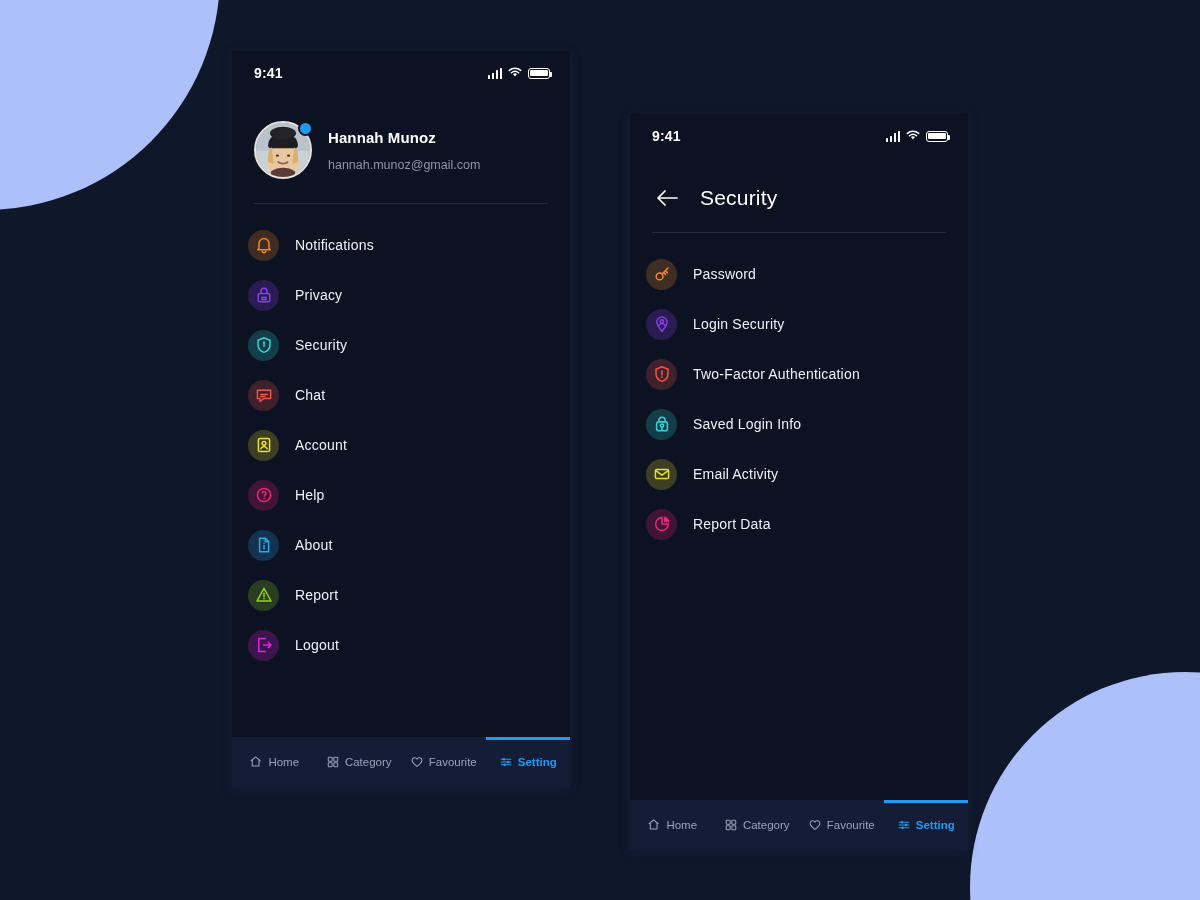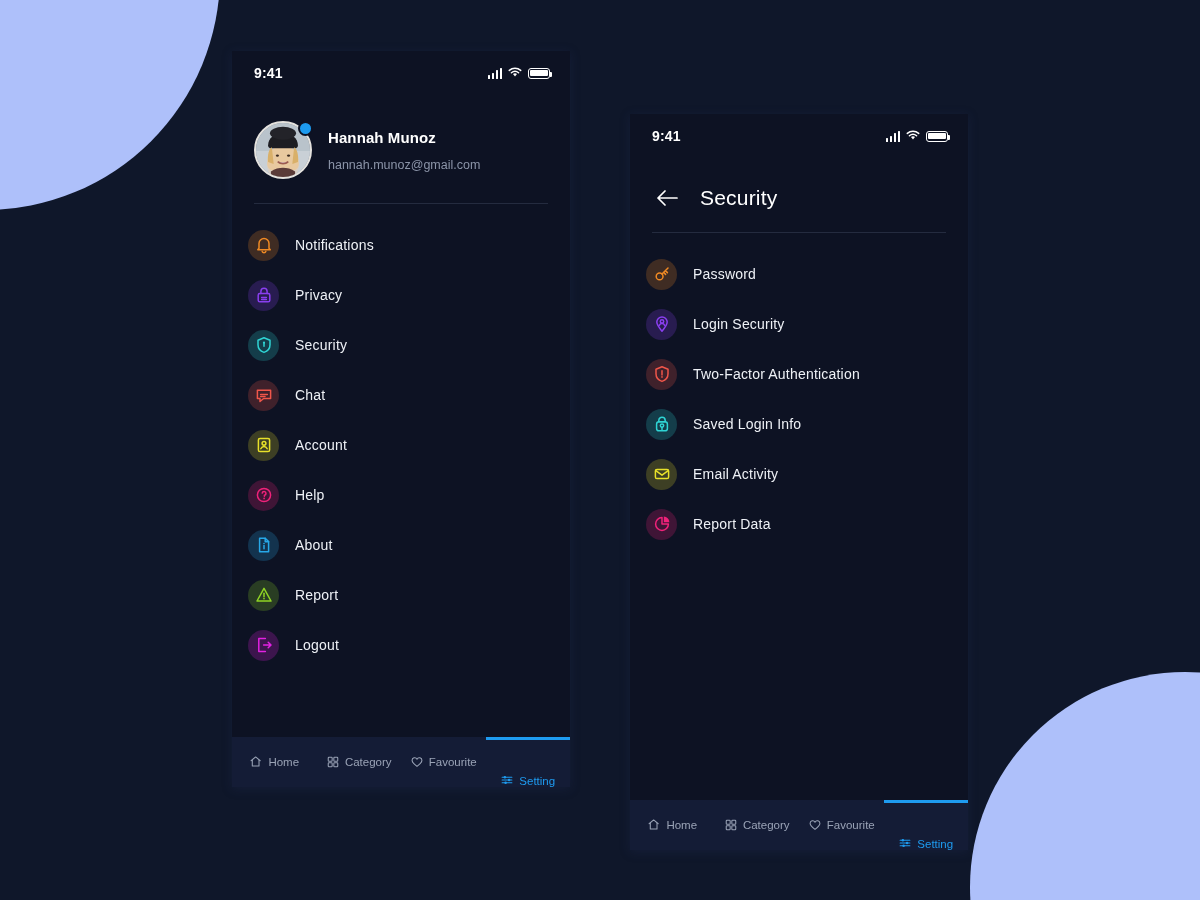--- a/index.html
+++ b/index.html
@@ -99,21 +99,21 @@
   .bottom-nav {
     flex: 0 0 50px; height: 50px;
     background: #141c36;
     display: flex; align-items: stretch;
   }
   .nav-item {
     flex: 1 1 0; position: relative;
     display: flex; align-items: center; justify-content: center; gap: 5px;
     color: #9aa3b6; font-size: 11.5px; cursor: pointer;
   }
-  .nav-item.active { color: #1e9bf0; font-weight: normal; align-items: flex-end; }
+  .nav-item.active { color: #1e9bf0; font-weight: bold; }
   .nav-item.active::before {
     content: ""; position: absolute; left: 0; right: 0; top: 0;
     height: 2.5px; background: #1e9bf0;
   }
   .nav-item svg { display: block; }
 </style>
 </head>
 <body>
 
 <div id="canvas">

